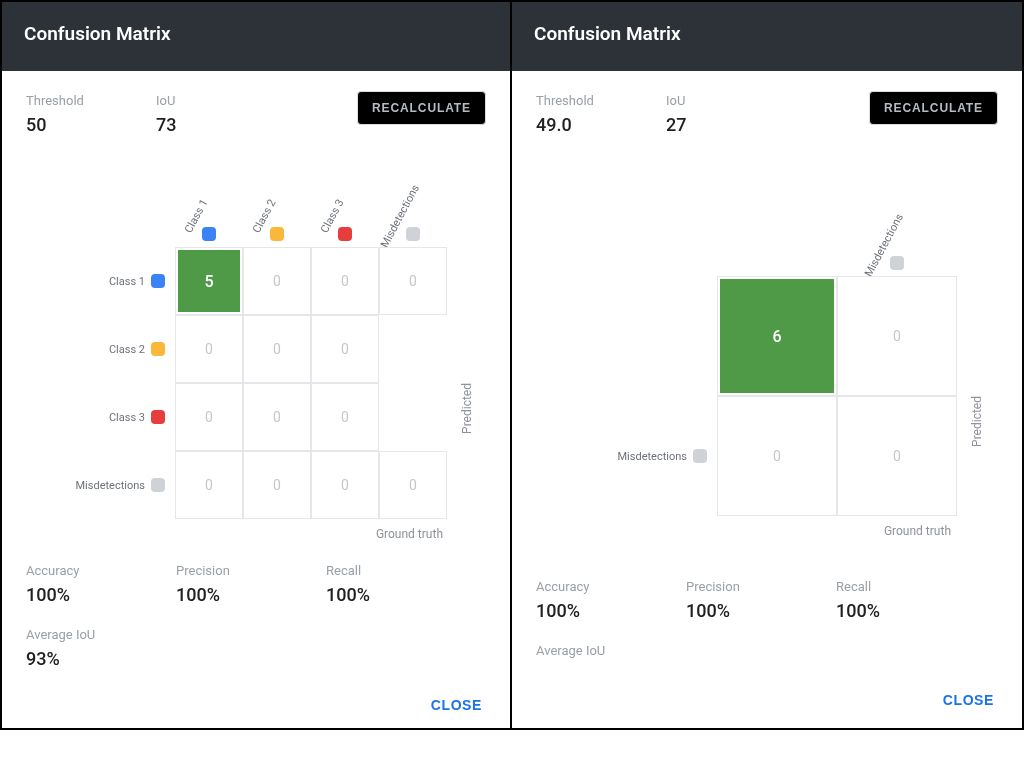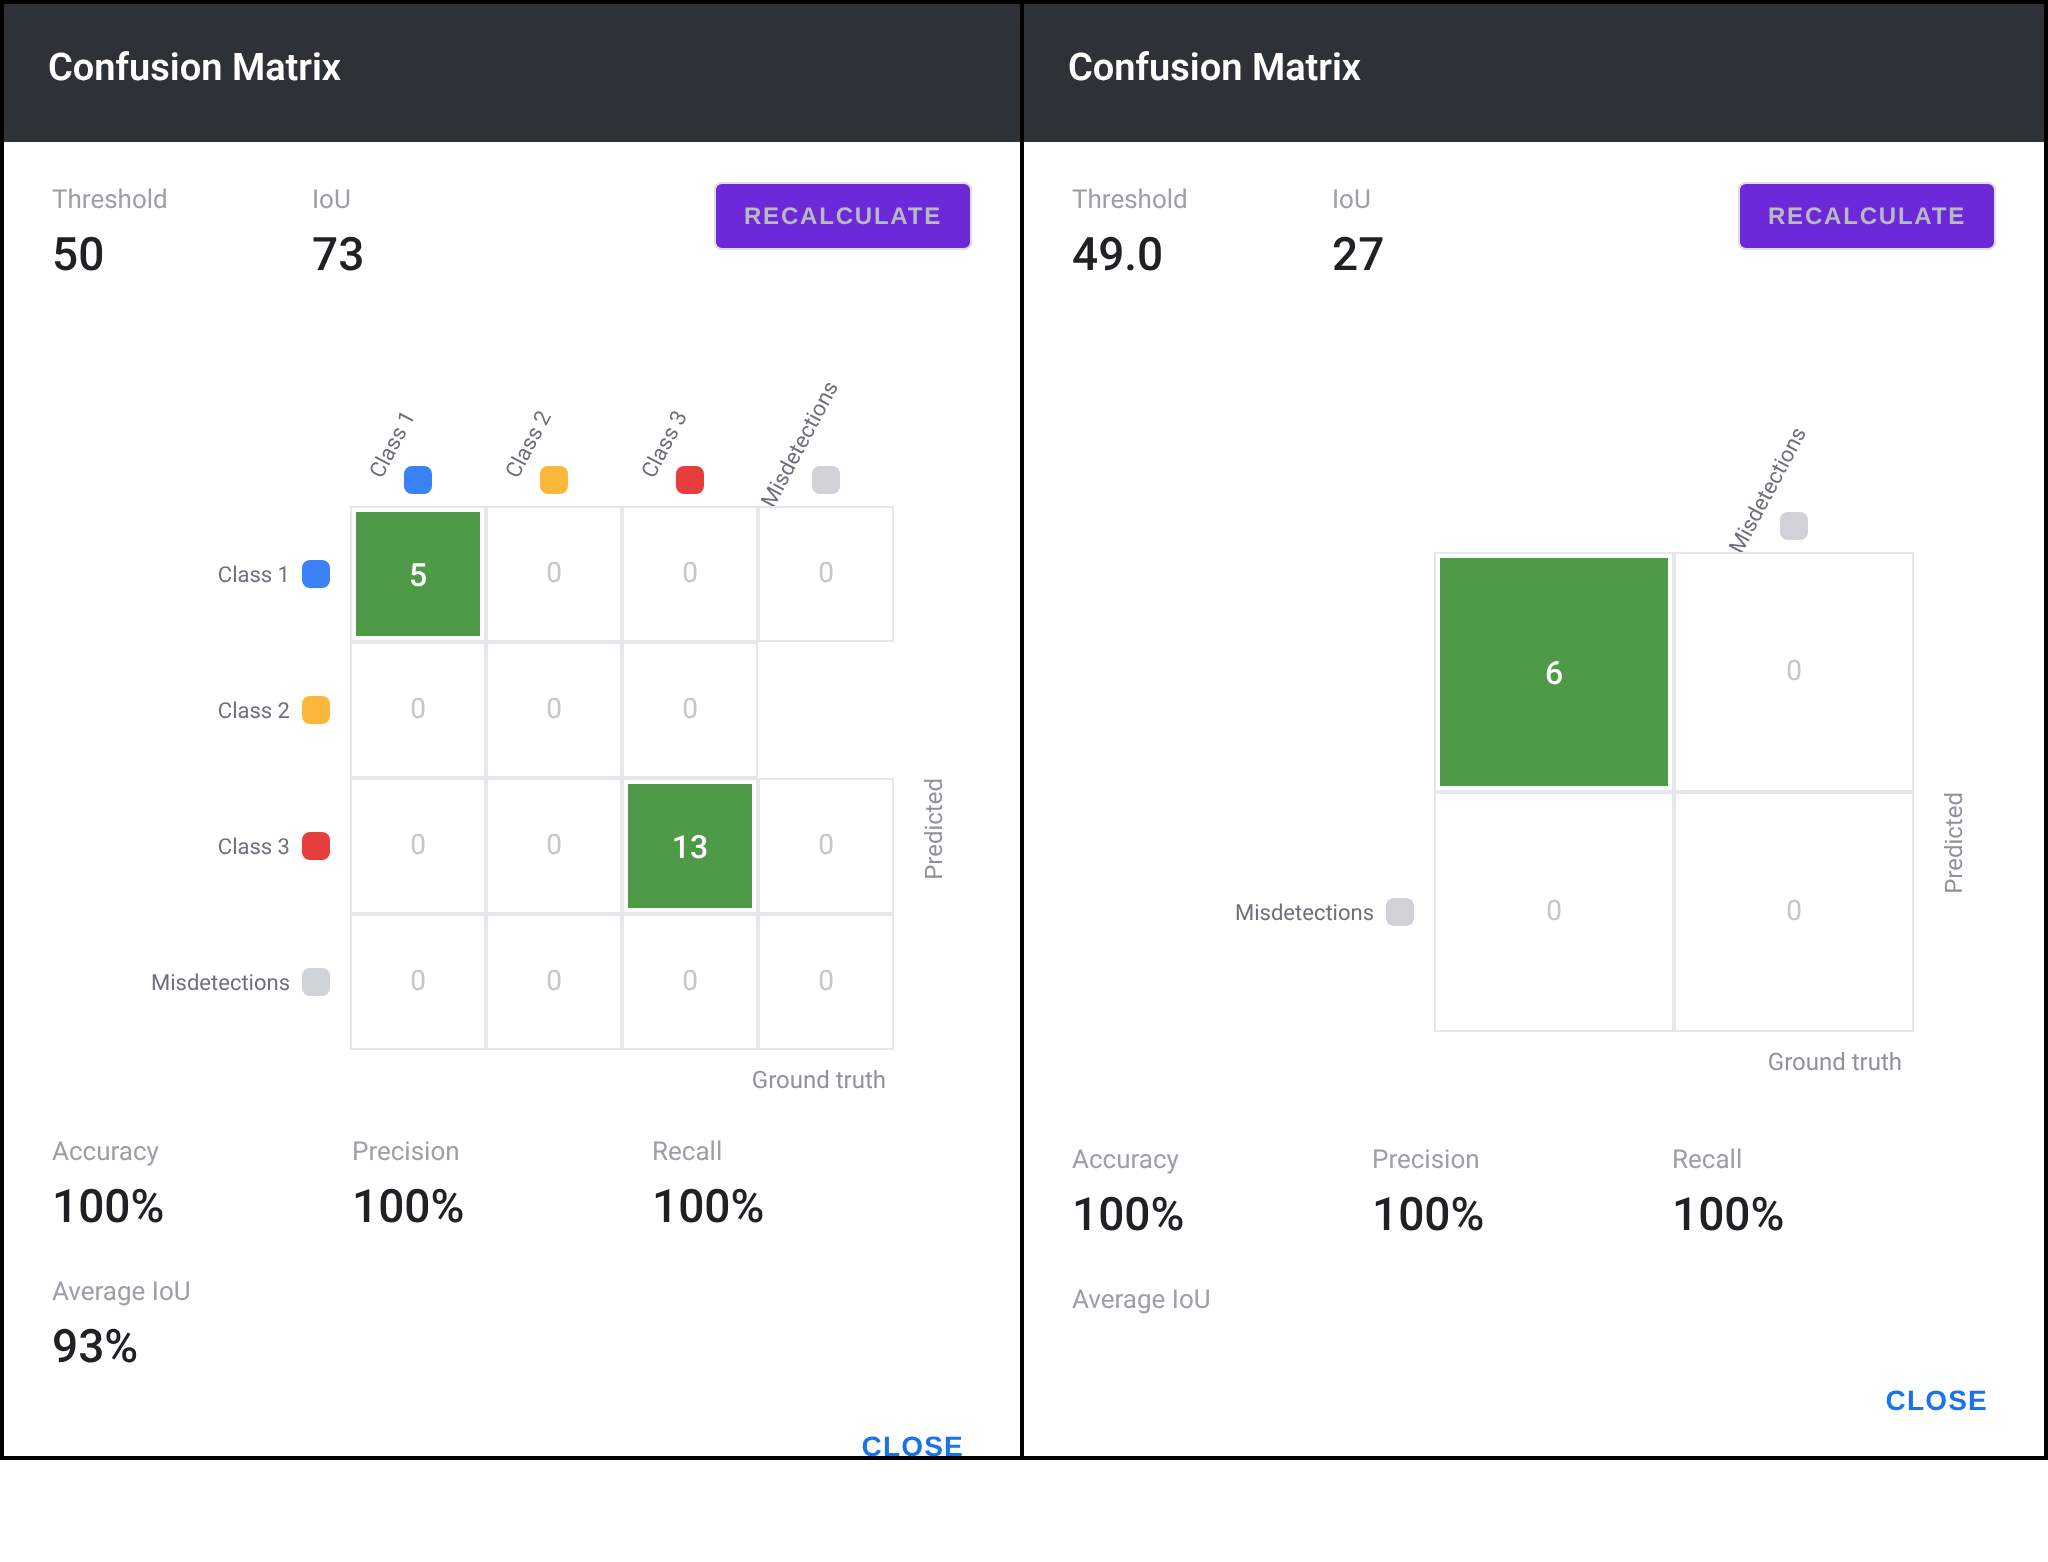--- a/index.html
+++ b/index.html
@@ -43,29 +43,29 @@
     position: relative;
   }
   .topstats .stat { min-width: 90px; }
   .stat-label {
     color: #9aa0a6;
     font-size: 13px;
     margin-bottom: 6px;
   }
   .stat-value {
     color: #202124;
-    font-size: 23px;
+    font-size: 18px;
     font-weight: 500;
   }
   .recalc {
     position: absolute;
     right: 0;
     top: -2px;
     border: 1px solid #dcdde0;
-    background: #6d28d9;
+    background: #000000;
     color: #b6bbc1;
     font-size: 12px;
     letter-spacing: 0.9px;
     padding: 9px 14px;
     border-radius: 4px;
     cursor: pointer;
     font-weight: 600;
   }
   .matrix-area {
     flex: 1;
@@ -253,23 +253,20 @@
               <div class="cell">0</div>
               <div class="cell">0</div>
             </div>
             <div class="grid-row">
               <div class="row-label">
                   <span>Class 3</span>
                   <span class="swatch" style="background:#e63d3d"></span>
                 </div>
               <div class="cell">0</div>
               <div class="cell">0</div>
-              <div class="cell hl">
-                  <div class="hlbox">13</div>
-                </div>
               <div class="cell">0</div>
             </div>
             <div class="grid-row">
               <div class="row-label">
                   <span>Misdetections</span>
                   <span class="swatch" style="background:#cfd2d6"></span>
                 </div>
               <div class="cell">0</div>
               <div class="cell">0</div>
               <div class="cell">0</div>

